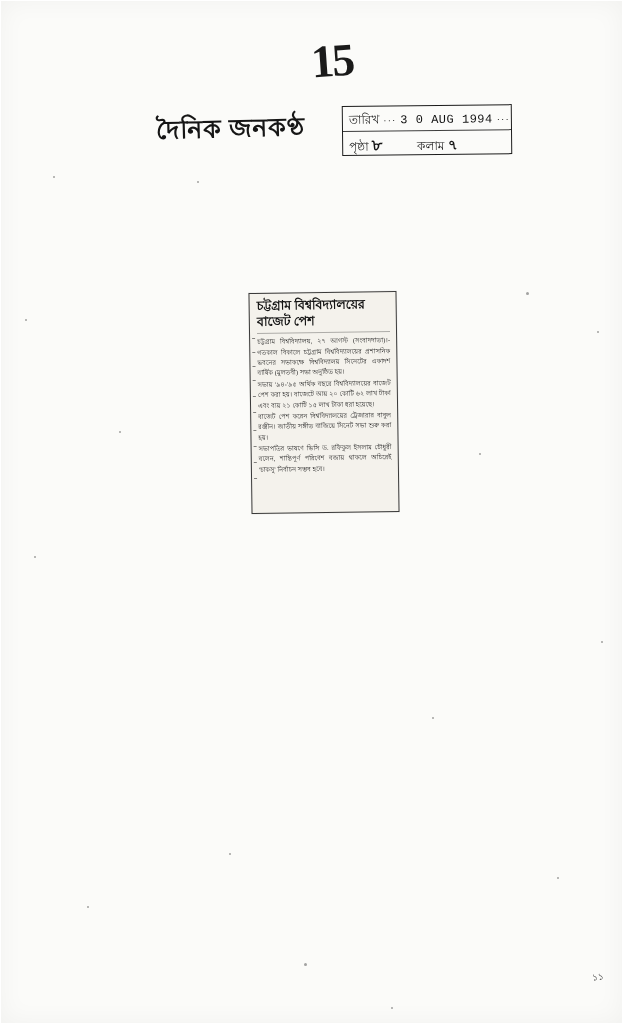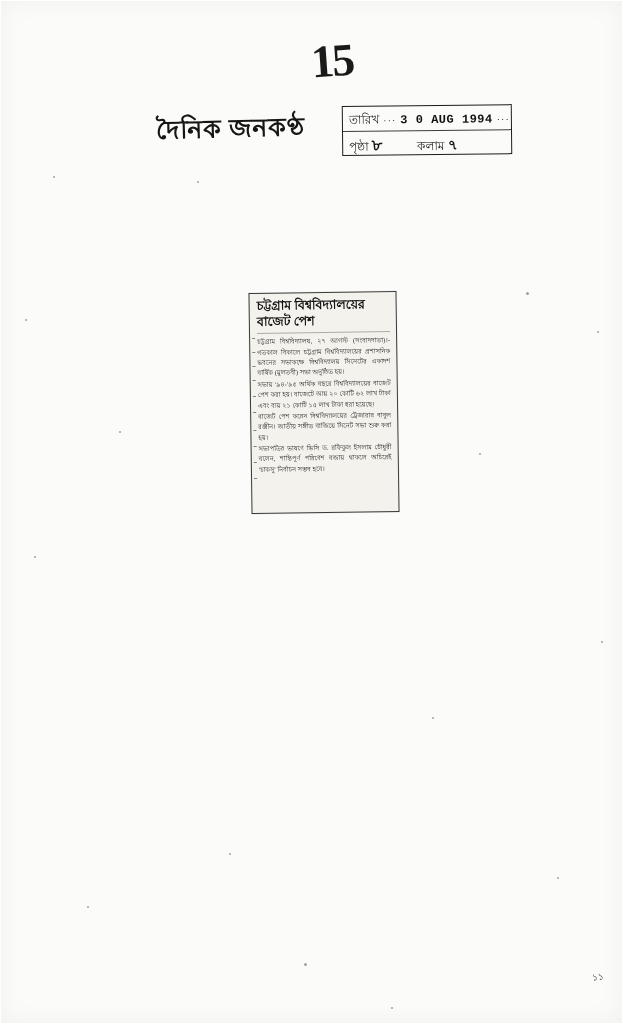--- a/index.html
+++ b/index.html
@@ -77,21 +77,21 @@
     color: #1d1d1d;
   }
   .stamp-dots {
     font-size: 10px;
     color: #2a2a2a;
     letter-spacing: 1px;
   }
   .stamp-date {
     font-family: "Liberation Mono", monospace;
     font-size: 12px;
-    font-weight: 700;
+    font-weight: 400;
     color: #111;
     letter-spacing: 0.5px;
   }
   .stamp-hand {
     font-family: "Liberation Serif", serif;
     font-size: 16px;
     font-weight: 700;
     color: #141414;
     transform: rotate(-6deg);
     display: inline-block;

